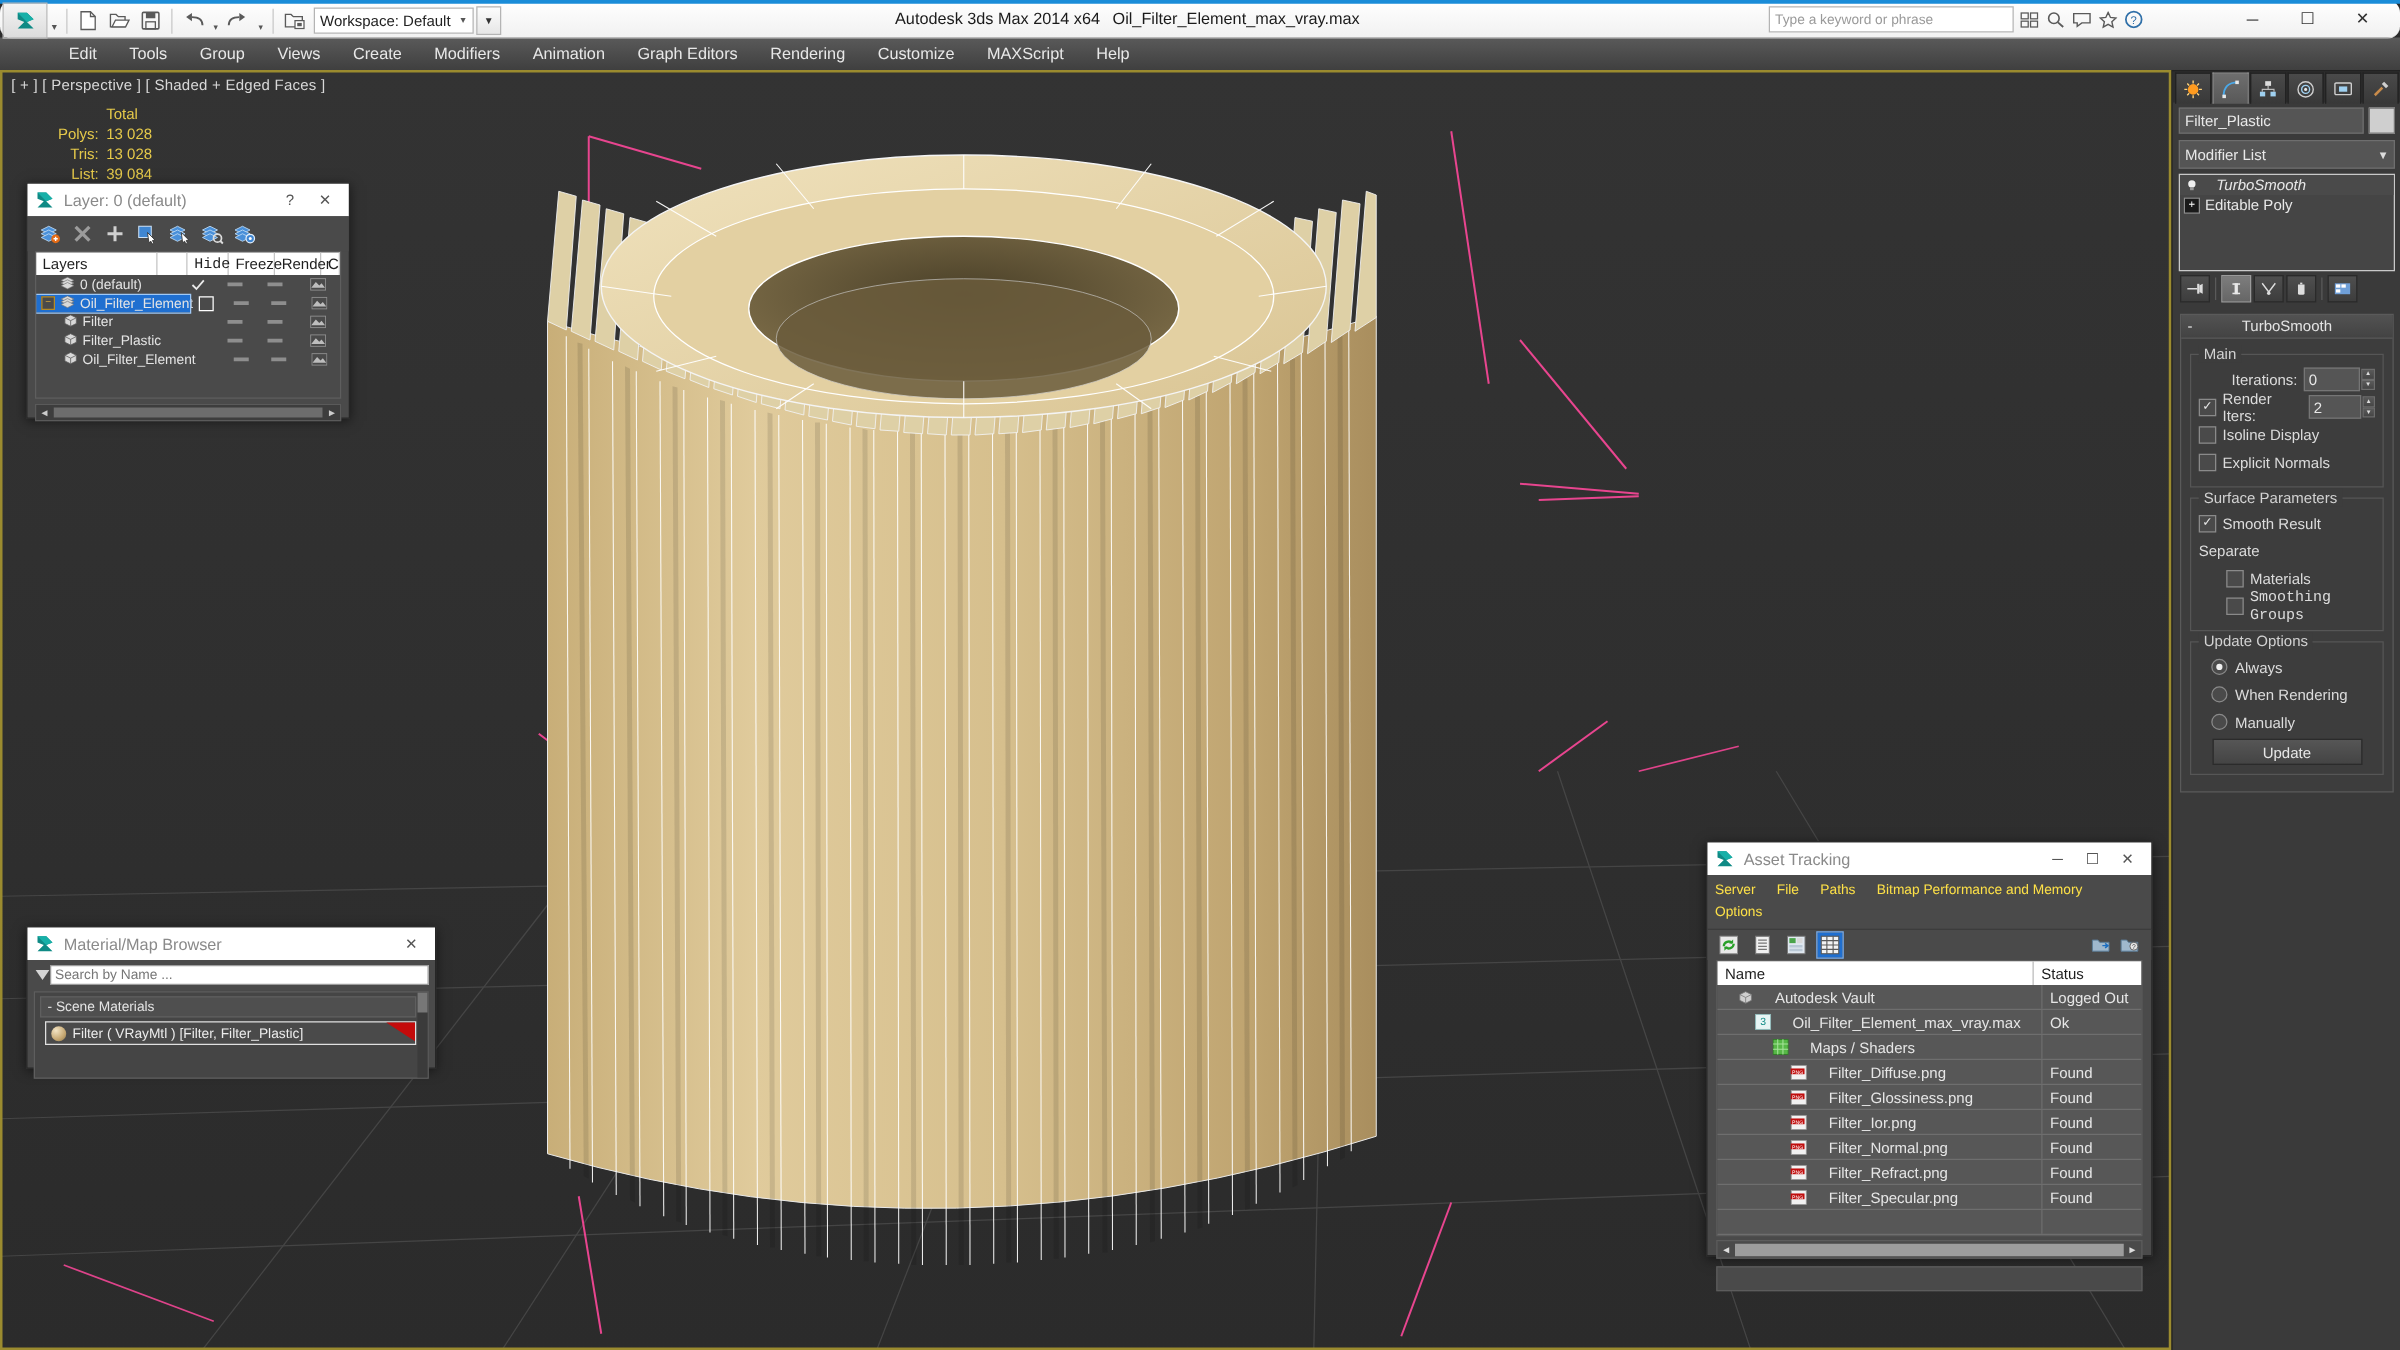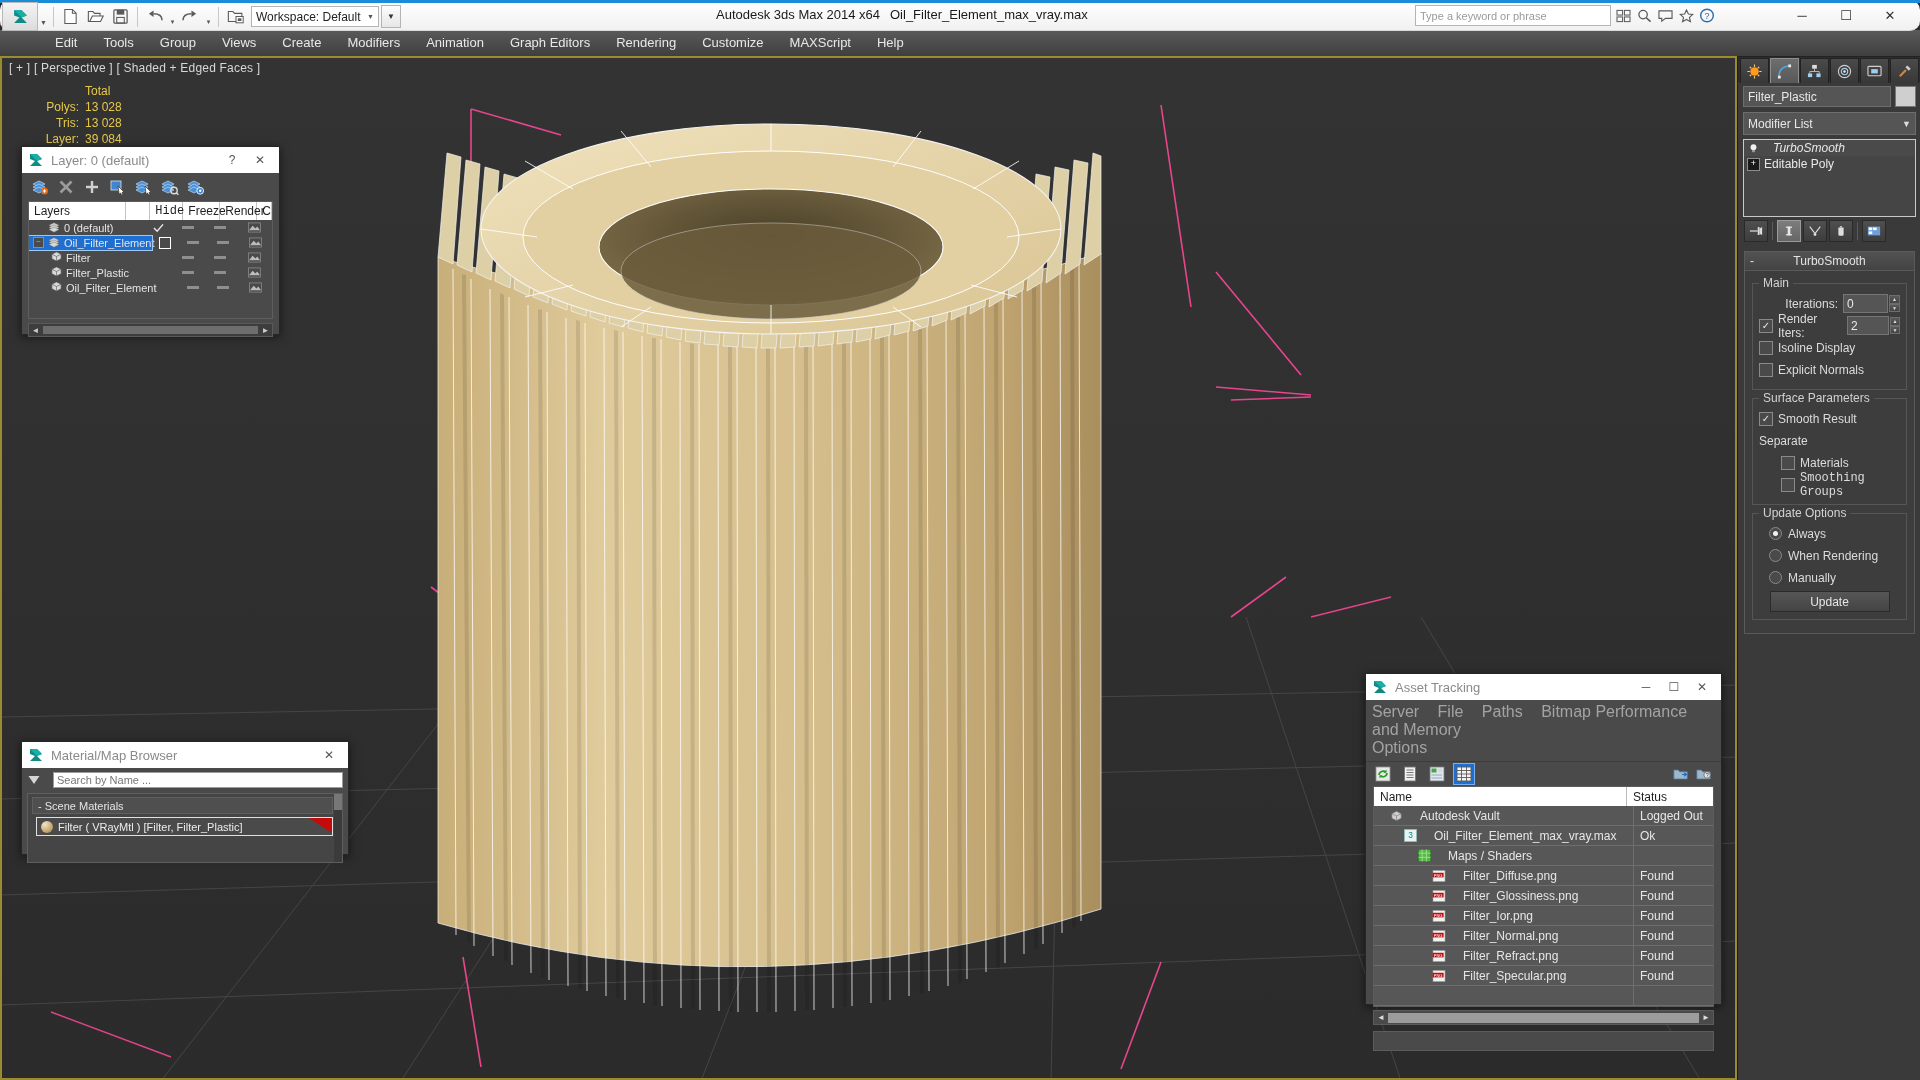--- a/index.html
+++ b/index.html
@@ -152,39 +152,39 @@
   .dash{width:12px;height:3px;background:#8e8e8e;}
   .expander{width:9px;height:9px;border:1px solid #b58b27;background:#4a4a4a;color:#d9a93b;
     font-size:8px;line-height:7px;text-align:center;flex:none;}
   .lay-scroll{margin:4px 6px 0 6px;height:12px;background:#3d3d3d;border:1px solid #5a5a5a;
     display:flex;align-items:center;}
   .lay-scroll .ar{width:13px;text-align:center;font-size:8px;color:#ccc;}
   .lay-scroll .bar{flex:1;height:8px;background:#6d6d6d;margin:0 1px;}
 
   
   #dlg-mmb{left:21px;top:741px;width:326px;height:112px;}
-  .mmb-search{height:16px;margin:4px 5px 0 5px;display:flex;align-items:center;gap:13px;}
+  .mmb-search{height:16px;margin:4px 5px 0 5px;display:flex;align-items:center;gap:0;}
   .mmb-tri{width:13px;height:13px;display:flex;align-items:center;justify-content:center;}
   .mmb-field{flex:1;height:14px;background:#fff;border:1px solid #9c9c9c;
     font-size:11px;color:#777;padding-left:3px;display:flex;align-items:center;}
   .mmb-body{margin:5px 5px 6px 5px;background:#454545;border:1px solid #5e5e5e;height:68px;position:relative;}
   .mmb-grp{height:15px;margin:3px 9px 0 4px;background:#4f4f4f;border:1px solid #5f5f5f;
     display:flex;align-items:center;font-size:11px;color:#e4e4e4;padding-left:5px;}
   .mmb-item{height:17px;margin:3px 9px 0 8px;background:#4a4a4a;border:1px solid #e0e0e0;
     display:flex;align-items:center;gap:5px;padding-left:4px;font-size:11px;color:#ececec;position:relative;}
   .sphere{width:12px;height:12px;border-radius:50%;
     background:radial-gradient(circle at 32% 28%,#f3e4c4,#c6a873 60%,#8a7448);}
   .redflag{position:absolute;right:0;top:0;width:0;height:0;
     border-top:15px solid #c40b0b;border-left:23px solid transparent;}
   .mmb-vscroll{position:absolute;right:0;top:0;width:8px;height:100%;background:#3b3b3b;}
   .mmb-vscroll .thumb{width:8px;height:16px;background:#777;}
 
   
   #dlg-asset{left:1365px;top:673px;width:355px;height:330px;}
-  .at-menu{background:#4a4a4a;padding:3px 16px 4px 6px;font-size:16px;color:#a3a3a3;line-height:18px;}
+  .at-menu{background:#4a4a4a;padding:3px 16px 4px 6px;font-size:11px;color:#fde047;line-height:18px;}
   .at-menu span{margin-right:14px;cursor:default;}
   .at-toolbar{height:24px;background:#4a4a4a;display:flex;align-items:center;gap:7px;padding:0 7px;
     border-top:1px solid #3c3c3c;position:relative;}
   .at-tool{width:20px;height:20px;display:flex;align-items:center;justify-content:center;cursor:default;}
   .at-tool.on{background:#1f6fd0;outline:1px solid #79aef0;}
   .at-grid{margin:0 7px;border:1px solid #5c5c5c;}
   .at-hdr{display:flex;height:19px;background:#fff;font-size:12px;color:#1d1d1d;}
   .at-hdr .h1{flex:1;padding-left:6px;display:flex;align-items:center;border-right:1px solid #bbb;}
   .at-hdr .h2{width:80px;padding-left:6px;display:flex;align-items:center;}
   .at-row{display:flex;height:19px;align-items:center;font-size:12px;color:#e6e6e6;
@@ -401,21 +401,21 @@
             </tr>
         <tr>
               <td class="lbl">Polys:</td>
             <td class="val">13 028</td>
             </tr>
         <tr>
               <td class="lbl">Tris:</td>
             <td class="val">13 028</td>
             </tr>
         <tr>
-              <td class="lbl">Layer:</td>
+              <td class="lbl">List:</td>
             <td class="val">39 084</td>
             </tr>
         <tr>
               <td class="lbl">Verts:</td>
             <td class="val">6 516</td>
             </tr>
       </tbody>
         </table>
     </div>
   </div>

